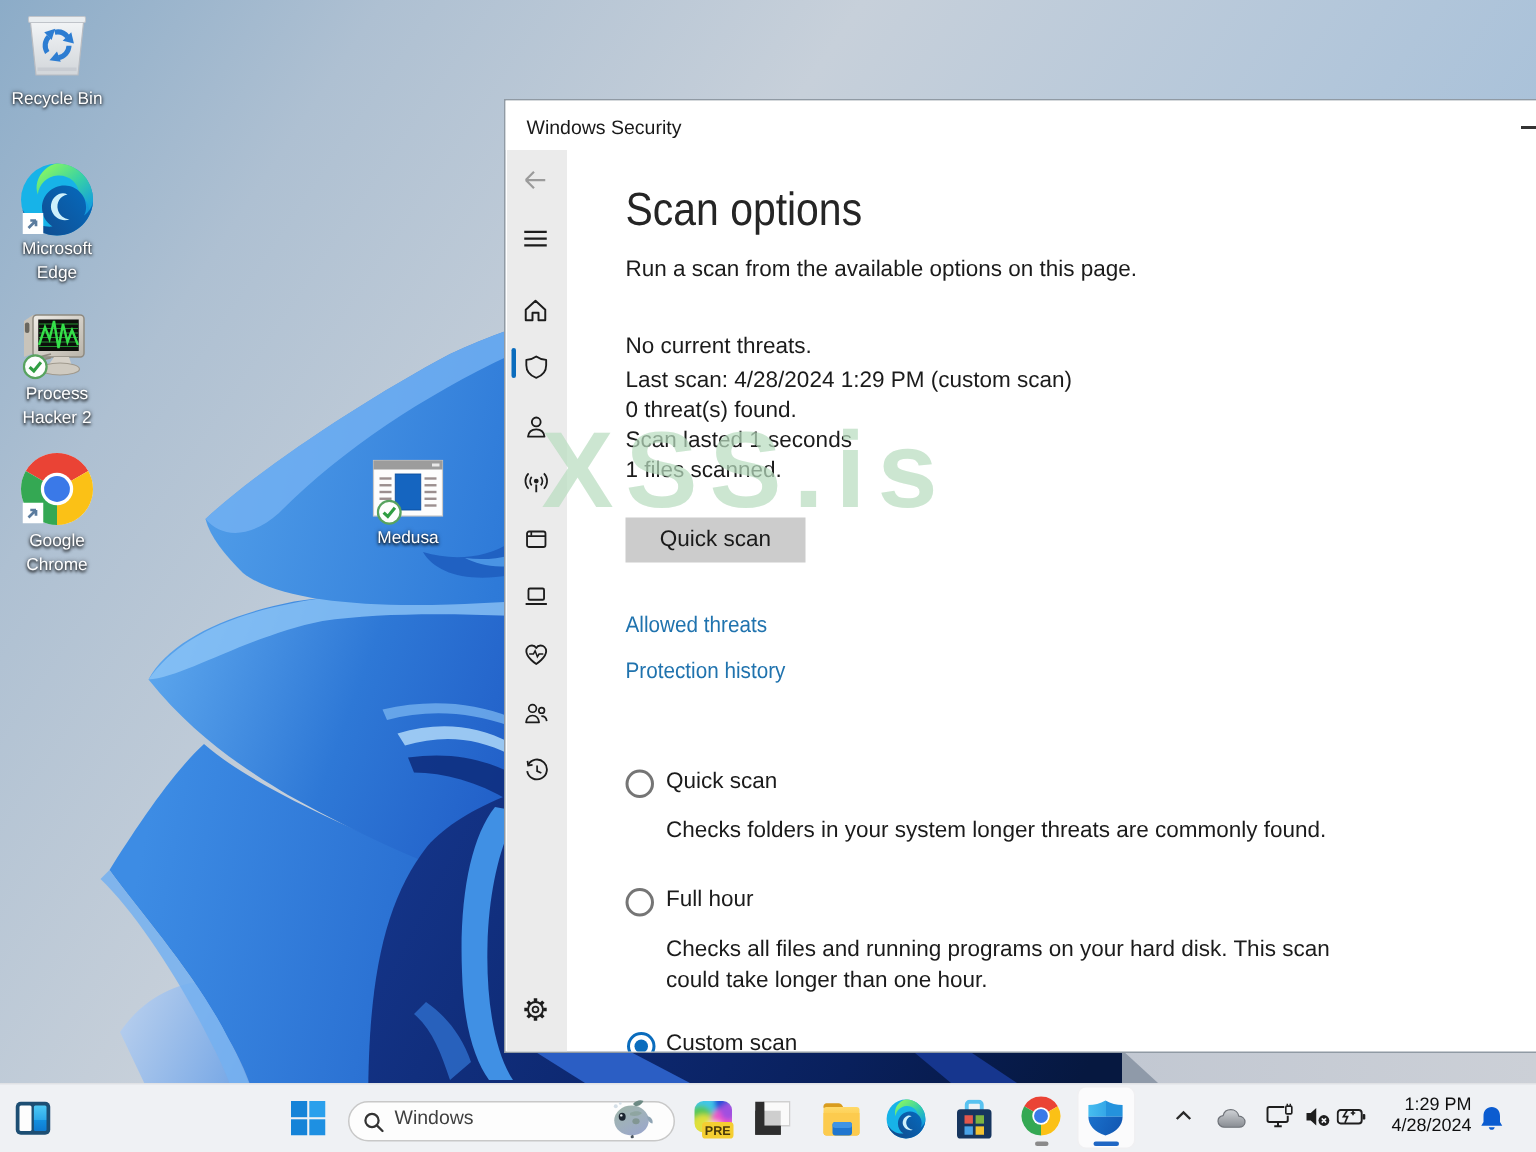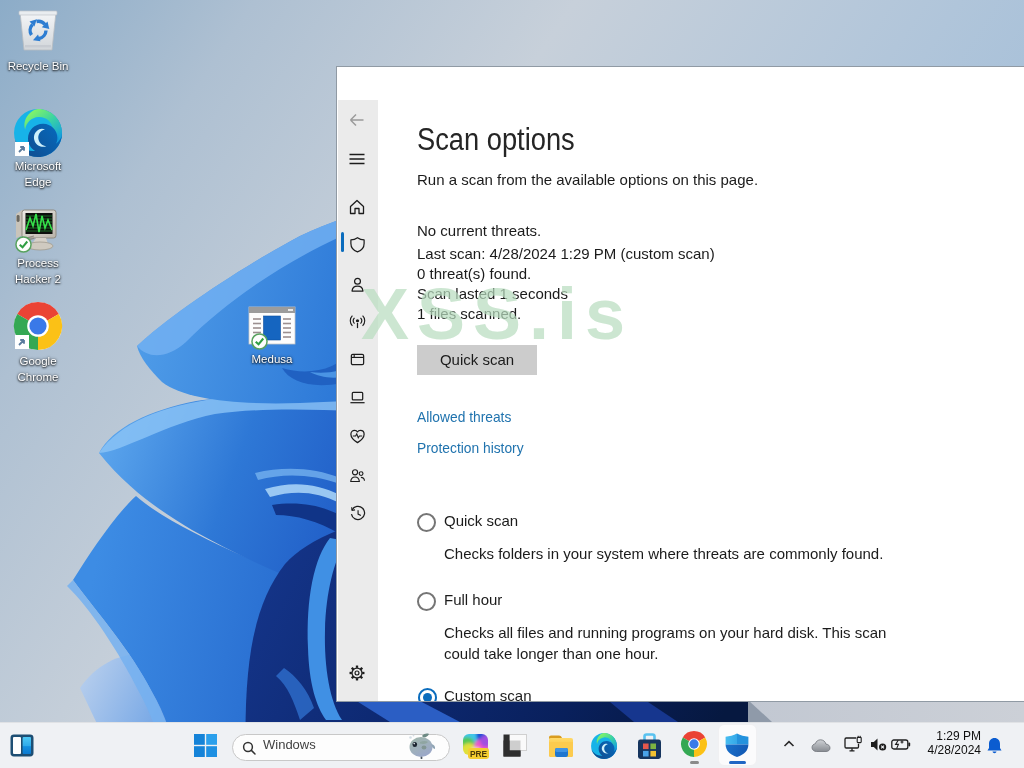--- a/index.html
+++ b/index.html
@@ -233,20 +233,24 @@
       </svg>
       <svg class="badge" style="left:13px; top:28px;" width="17" height="17" viewBox="0 0 18 18">
         <circle cx="9" cy="9" r="8" fill="#fdfefd" stroke="#58a35f" stroke-width="1.6"></circle>
         <path d="M5,9.2 L8,12 L13,5.8" fill="none" stroke="#2f9e42" stroke-width="2.2"></path>
       </svg>
     </div>
     <div class="dlabel">Medusa</div>
   </div>
 
   <div id="win">
+    <div id="titlebar">
+        <span class="t">Windows Security</span>
+        <div id="minim"></div>
+      </div>
     <div id="sidebar">
       <div id="selbar"></div>
       <svg class="sic" style="left:10px; top:11px;" width="18" height="18" viewBox="0 0 18 18">
         <path d="M2.5,9 L15.5,9 M2.5,9 L8,3.5 M2.5,9 L8,14.5" stroke="#9b9b9b" stroke-width="1.5" fill="none"></path>
       </svg>
       <svg class="sic" style="left:10px; top:50px;" width="18" height="18" viewBox="0 0 18 18">
         <path d="M1.5,4.5 L16.5,4.5 M1.5,9 L16.5,9 M1.5,13.5 L16.5,13.5" stroke="#1c1c1c" stroke-width="1.5"></path>
       </svg>
       <svg class="sic" style="left:10px; top:98px;" width="18" height="18" viewBox="0 0 18 18">
         <path d="M2.5,8.5 L9,2.5 L15.5,8.5 L15.5,15.5 L11,15.5 L11,10.5 L7,10.5 L7,15.5 L2.5,15.5 Z" fill="none" stroke="#1c1c1c" stroke-width="1.3" stroke-linejoin="round"></path>
@@ -308,21 +312,21 @@
     <div class="txt" style="left:80px; top:154px;">No current threats.</div>
     <div class="txt" style="left:80px; top:177px;">Last scan: 4/28/2024 1:29 PM (custom scan)</div>
     <div class="txt" style="left:80px; top:197px;">0 threat(s) found.</div>
     <div class="txt" style="left:80px; top:217px;">Scan lasted 1 seconds</div>
     <div class="txt" style="left:80px; top:237px;">1 files scanned.</div>
     <div id="btn">Quick scan</div>
     <div class="txt link" style="left:80px; top:340px;">Allowed threats</div>
     <div class="txt link" style="left:80px; top:371px;">Protection history</div>
     <div class="radio" style="left:80px; top:446px;"></div>
     <div class="txt" style="left:107px; top:444px;">Quick scan</div>
-    <div class="txt" style="left:107px; top:477px;">Checks folders in your system where threats are commonly found.</div>
+    <div class="txt" style="left:107px; top:477px;">Checks folders in your system longer threats are commonly found.</div>
     <div class="radio" style="left:80px; top:525px;"></div>
     <div class="txt" style="left:107px; top:523px;">Full hour</div>
     <div class="txt" style="left:107px; top:577px;">could take longer than one hour.</div>
     <div class="txt" style="left:107px; top:556px;">Checks all files and running programs on your hard disk. This scan</div>
     <div class="radio" style="left:81px; top:621px; border-color:#0a6cbd;"></div>
     <div style="position:absolute; left:86px; top:626px; width:9px; height:9px; border-radius:50%; background:#0a6cbd;"></div>
     <div class="txt" style="left:107px; top:619px;">Custom scan</div>
     <div id="wm">XSS.is</div>
   </div>
 

